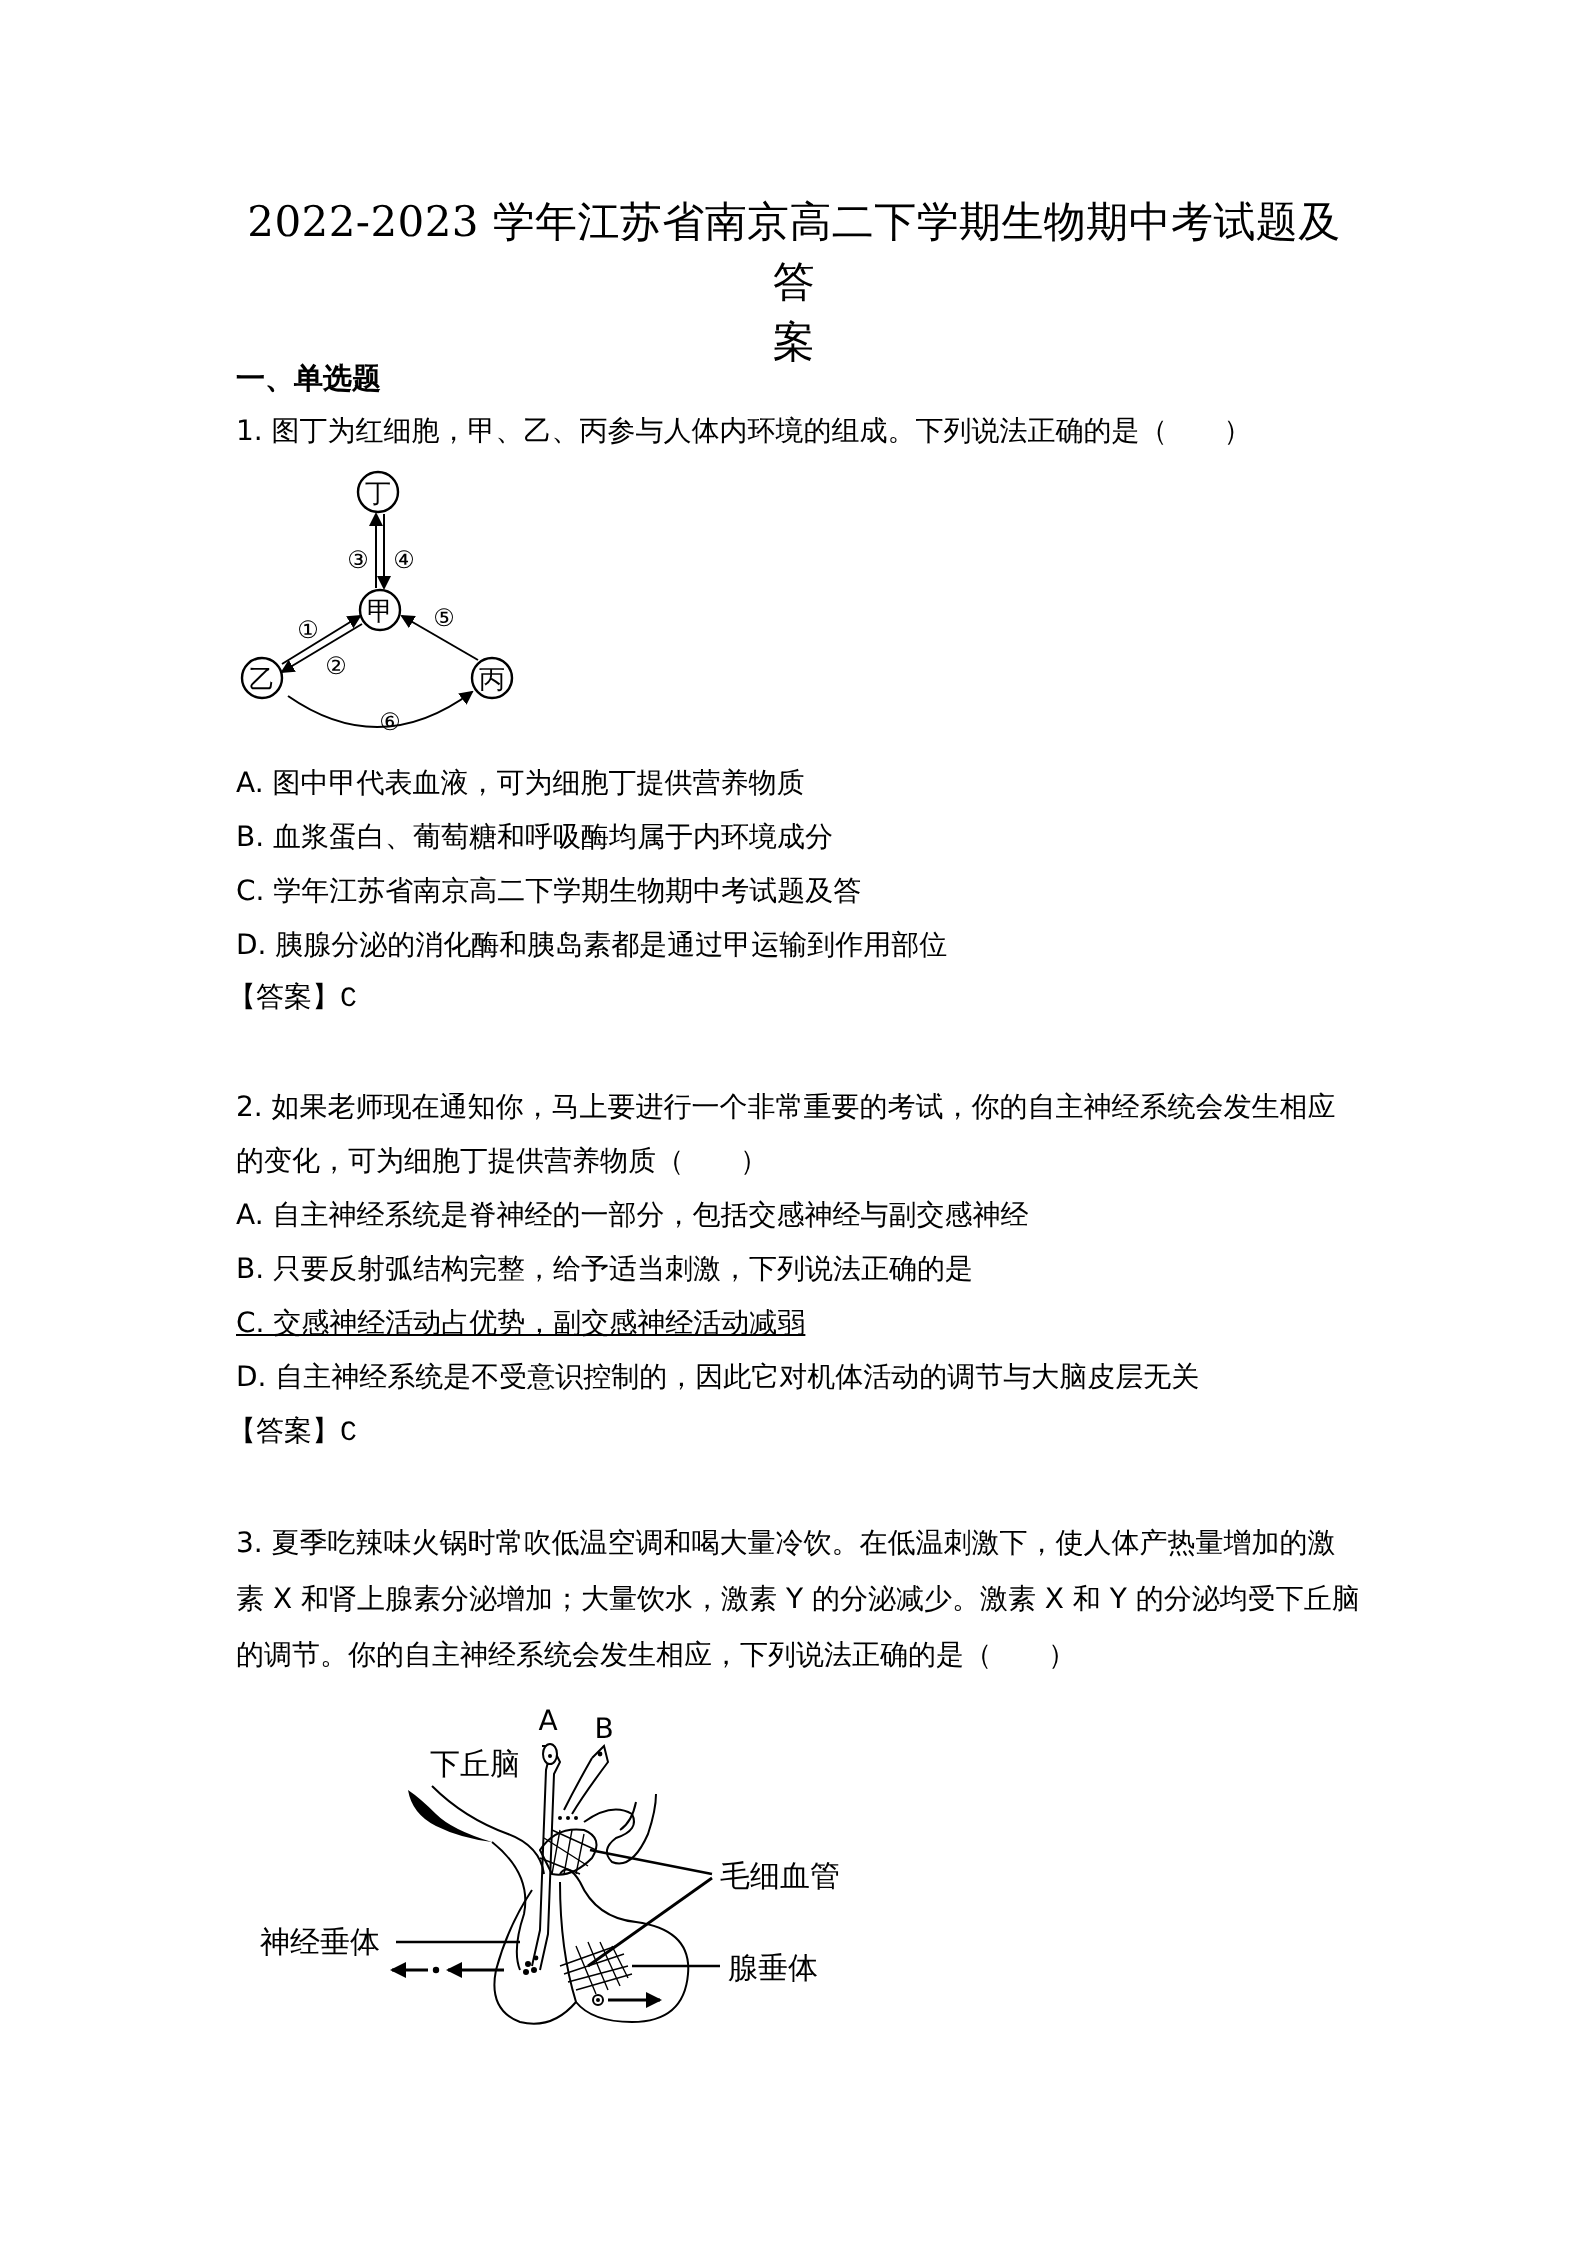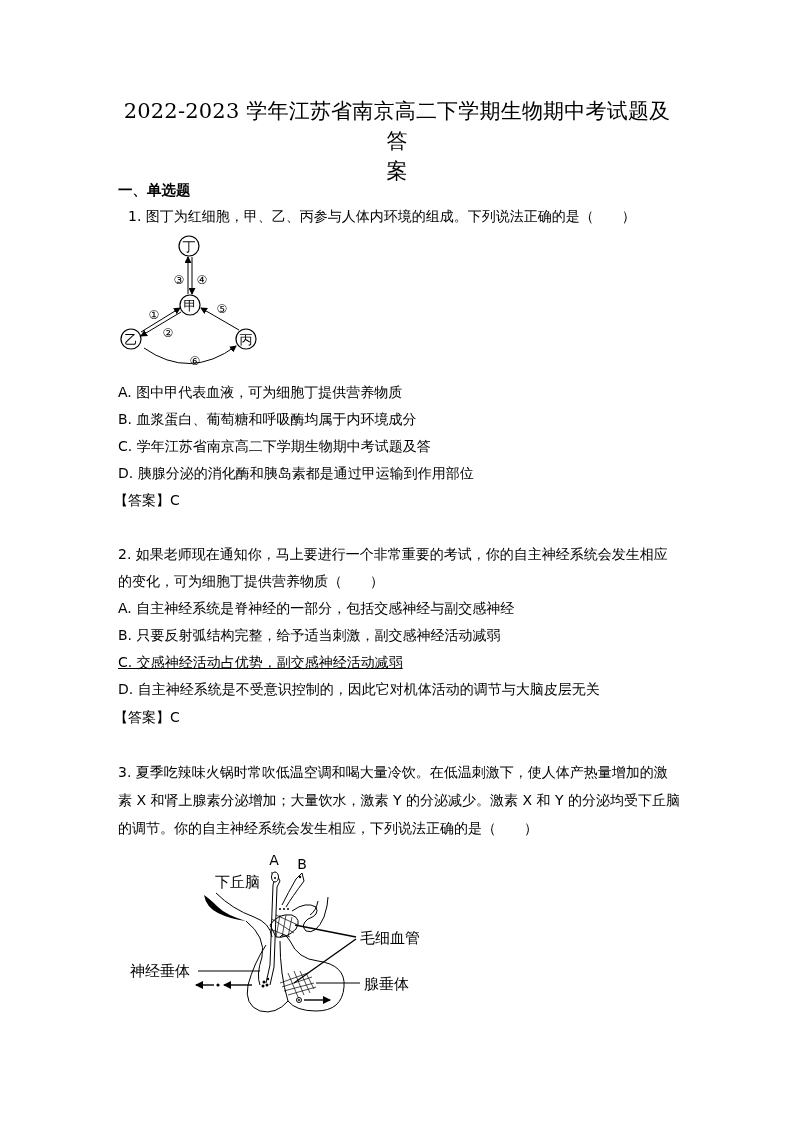--- a/index.html
+++ b/index.html
@@ -4,36 +4,36 @@
 <style>
   html, body { margin: 0; padding: 0; background: #ffffff; }
   body { width: 794px; height: 1123px; position: relative; overflow: hidden;
          font-family: "DejaVu Sans", "Liberation Sans", sans-serif; color: #000; }
   .page { position: absolute; left: 0; top: 0; width: 794px; height: 1123px; padding-left: 42px; }
   .title { position: absolute; left: 120px; width: 554px; top: 96px; text-align: center;
            font-family: "DejaVu Serif", "Liberation Serif", serif; font-size: 21px; line-height: 30px; letter-spacing: 0.2px; }
   .line { position: absolute; left: 118px; font-size: 14px; line-height: 20px; white-space: nowrap; }
   .section { font-weight: bold; font-size: 14.5px; text-align: center; }
   .opt { left: 118px; }
-  .ans { left: 114px; }
+  .ans { left: 114px; font-family: Liberation Mono, monospace; }
   svg text { font-family: "DejaVu Sans", "Liberation Sans", sans-serif; }
 </style>
 </head>
 <body>
 
 <div class="page">
 
   <div class="title">
     <div>2022-2023 学年江苏省南京高二下学期生物期中考试题及答</div>
     <div>案</div>
   </div>
 
   <div class="line section" style="top:180px;">一、单选题</div>
 
-  <div class="line" style="top:206px;margin-left:10px;">1. 图丁为红细胞，甲、乙、丙参与人体内环境的组成。下列说法正确的是（　　）</div>
+  <div class="line" style="top:206px;">1. 图丁为红细胞，甲、乙、丙参与人体内环境的组成。下列说法正确的是（　　）</div>
 
   <svg style="position:absolute;left:110px;top:230px;" width="170" height="150" viewBox="0 0 170 150">
     <defs>
       <marker id="ah" markerWidth="7" markerHeight="7" refX="6" refY="3.5" orient="auto" markerUnits="userSpaceOnUse">
         <path d="M0,0 L7,3.5 L0,7 z" fill="#000"></path>
       </marker>
     </defs>
 
     <g>
       <circle cx="79" cy="16" r="10" fill="#fff" stroke="#000" stroke-width="1.2"></circle>
@@ -72,21 +72,21 @@
 
   <div class="line opt" style="top:409px;">B. 血浆蛋白、葡萄糖和呼吸酶均属于内环境成分</div>
   <div class="line opt" style="top:382px;">A. 图中甲代表血液，可为细胞丁提供营养物质</div>
   <div class="line opt" style="top:436px;">C. 学年江苏省南京高二下学期生物期中考试题及答</div>
   <div class="line opt" style="top:463px;">D. 胰腺分泌的消化酶和胰岛素都是通过甲运输到作用部位</div>
   <div class="line ans" style="top:490px;">【答案】C</div>
 
   <div class="line" style="top:544px;">2. 如果老师现在通知你，马上要进行一个非常重要的考试，你的自主神经系统会发生相应</div>
   <div class="line" style="top:571px;">的变化，可为细胞丁提供营养物质（　　）</div>
   <div class="line opt" style="top:598px;">A. 自主神经系统是脊神经的一部分，包括交感神经与副交感神经</div>
-  <div class="line opt" style="top:625px;">B. 只要反射弧结构完整，给予适当刺激，副交感神经活动减弱</div>
+  <div class="line opt" style="top:625px;">B. 只要反射弧结构完整，给予适当刺激，下列说法正确的是</div>
   <div class="line opt" style="top:652px;text-decoration:underline;">C. 交感神经活动占优势，副交感神经活动减弱</div>
   <div class="line opt" style="top:679px;">D. 自主神经系统是不受意识控制的，因此它对机体活动的调节与大脑皮层无关</div>
   <div class="line ans" style="top:707px;">【答案】C</div>
 
   <div class="line" style="top:762px;">3. 夏季吃辣味火锅时常吹低温空调和喝大量冷饮。在低温刺激下，使人体产热量增加的激</div>
   <div class="line" style="top:790px;">素 X 和肾上腺素分泌增加；大量饮水，激素 Y 的分泌减少。激素 X 和 Y 的分泌均受下丘脑</div>
   <div class="line" style="top:818px;">的调节。你的自主神经系统会发生相应，下列说法正确的是（　　）</div>
 
   <svg style="position:absolute;left:120px;top:845px;" width="320" height="180" viewBox="0 0 320 180">
     <defs>

